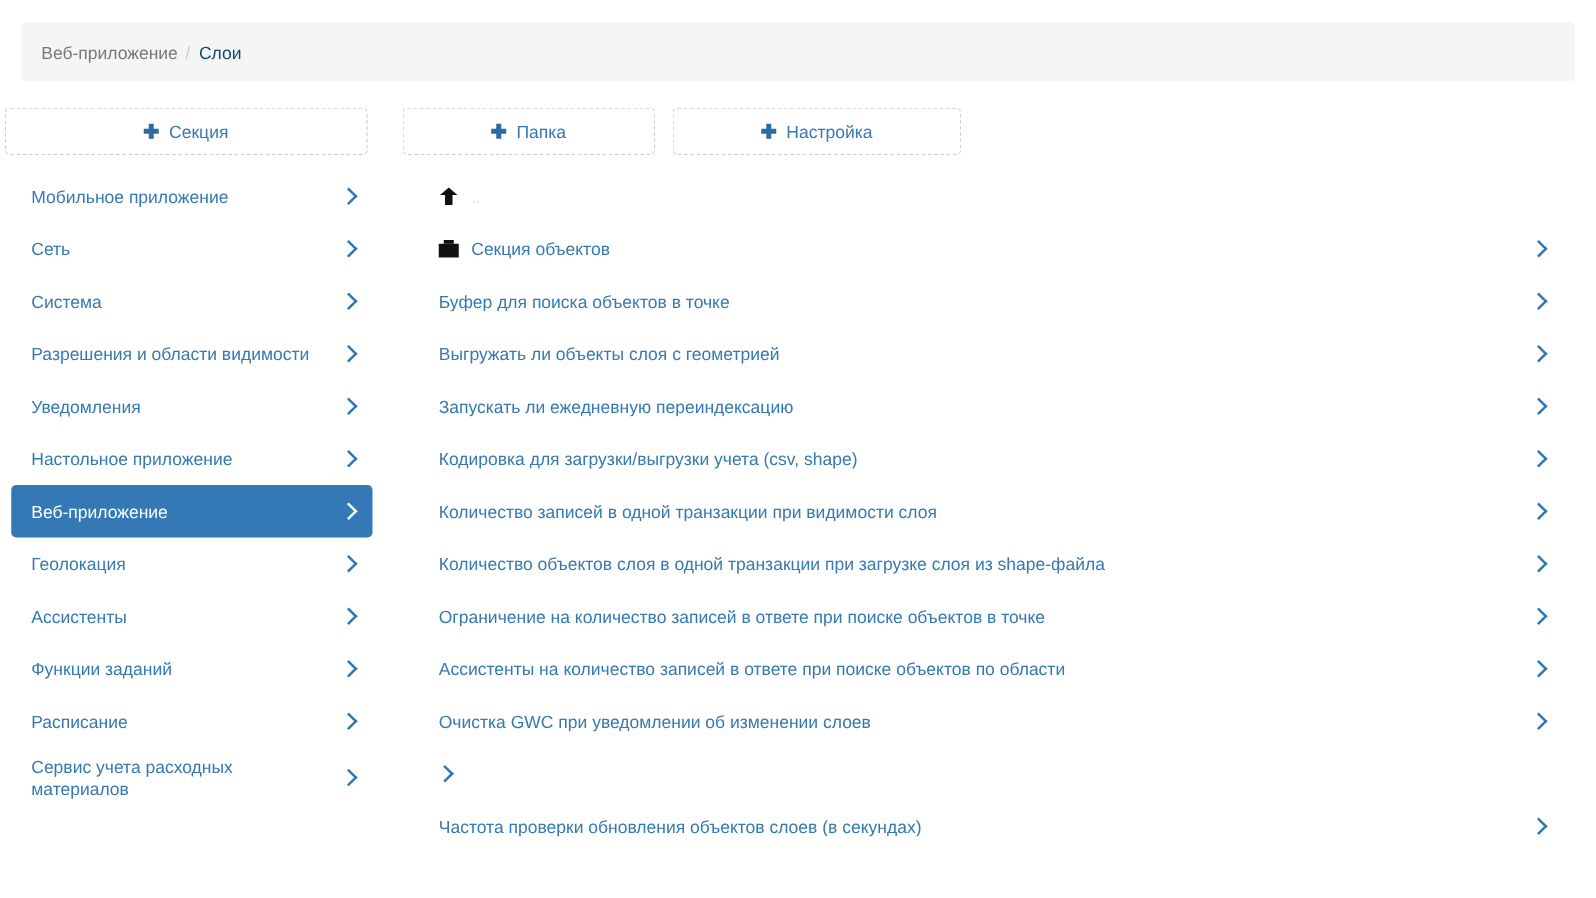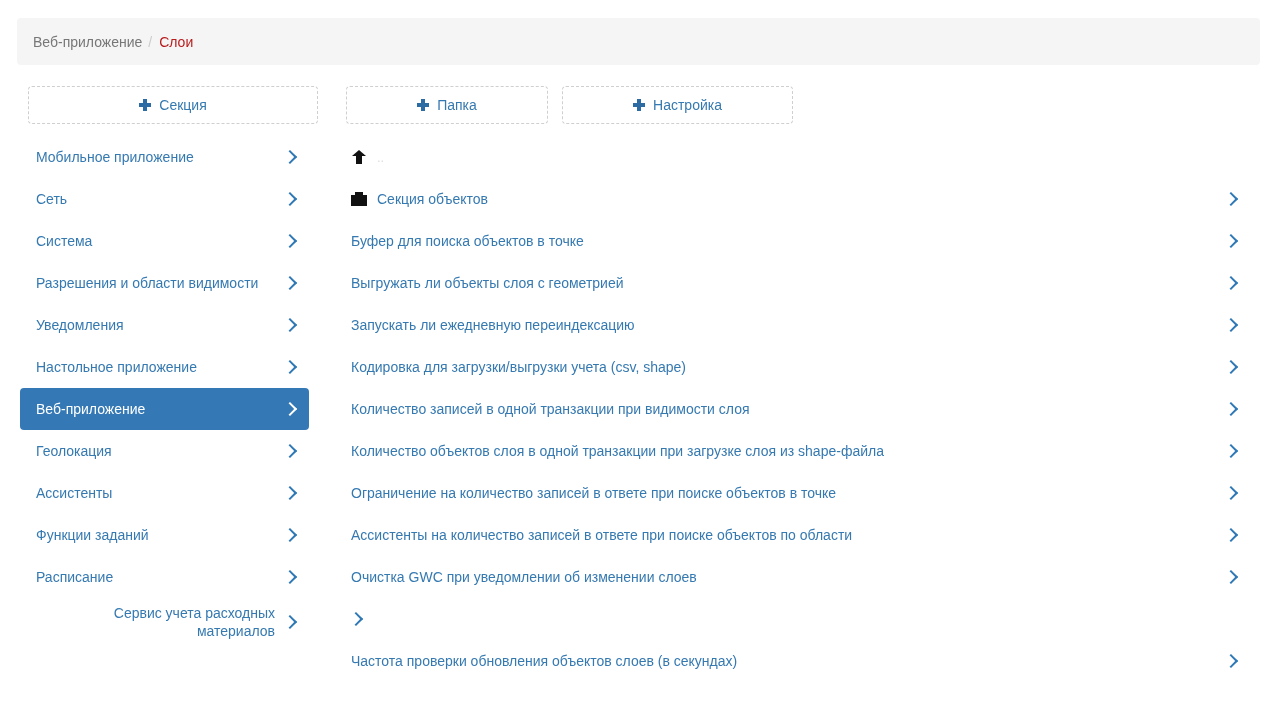--- a/index.html
+++ b/index.html
@@ -36,27 +36,27 @@
   }
   .crumb-link {
     color: #777777;
     text-decoration: none;
   }
   .crumb-sep {
     color: #cccccc;
     margin: 0 7px 0 6px;
   }
   .crumb-current {
-    color: #b91c1c;
+    color: #0c4a6e;
   }
 
   
   .btn-row {
     position: absolute;
-    left: 28px;
+    left: 4px;
     top: 86px;
     width: 1243px;
     height: 38px;
   }
   .add-btn {
     position: absolute;
     top: 0;
     height: 38px;
     border: 1px dashed #cfcfcf;
     border-radius: 4px;
@@ -95,24 +95,23 @@
     position: absolute;
     left: 0;
     top: 136px;
     width: 1277px;
     height: 582px;
   }
 
   
   .sidebar {
     position: absolute;
-    left: 20px;
+    left: 9px;
     top: 0;
     width: 289px;
-    text-align: right;
   }
   .side-item {
     display: flex;
     align-items: center;
     justify-content: space-between;
     min-height: 42px;
     padding: 6px 14px 6px 16px;
     color: #3579b1;
     font-size: 14px;
     line-height: 18px;

